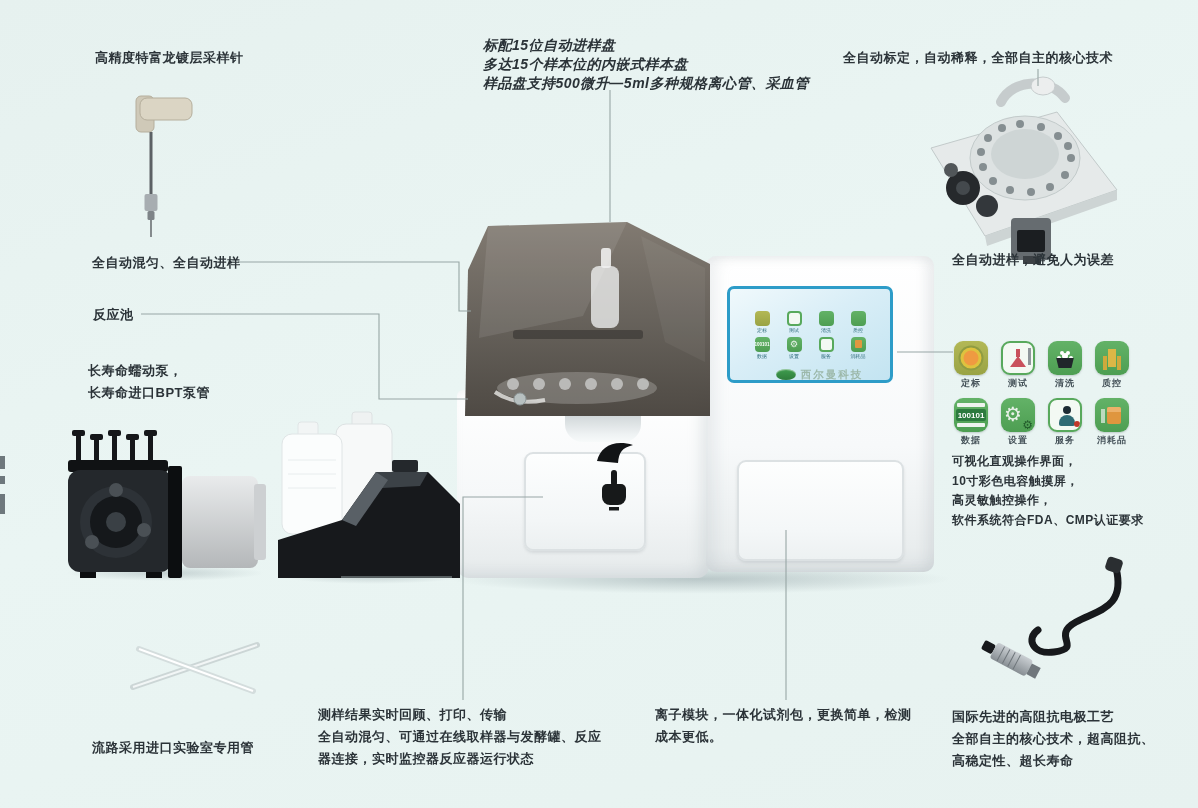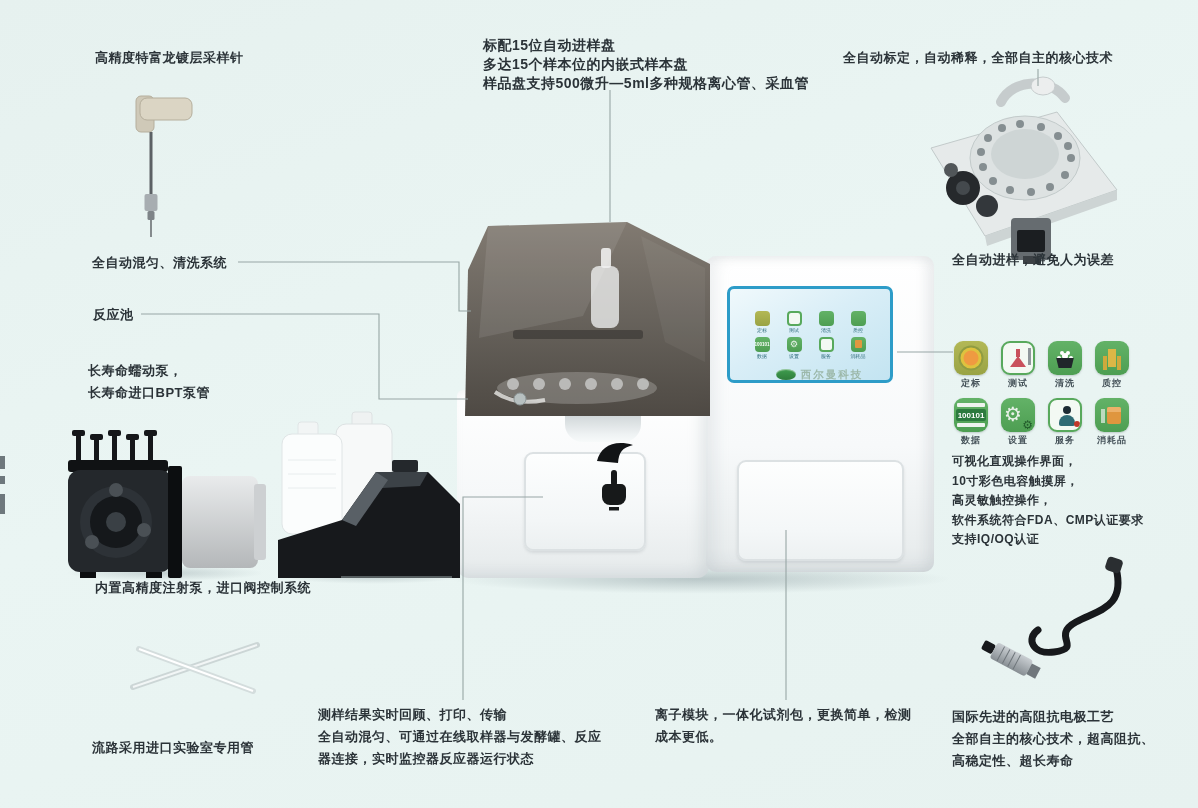--- a/index.html
+++ b/index.html
@@ -5,21 +5,21 @@
   html,body{margin:0;padding:0;background:#dfe9e8;}
   .canvas{
     position:relative;width:1198px;height:808px;overflow:hidden;
     background:linear-gradient(160deg,#e6f1ef 0%,#eaf5f3 45%,#e7f2f0 100%);
     font-family:"Liberation Sans","DejaVu Sans",sans-serif;
   }
   .abs{position:absolute;}
   
   .callout{position:absolute;color:#2b3338;font-size:13px;line-height:22px;
     font-weight:600;letter-spacing:.5px;z-index:6;white-space:nowrap;}
-  .callout.small{font-size:14px;line-height:19px;}
+  .callout.small{font-size:14px;line-height:19px;font-style:italic;}
   .callout.ui{font-size:12px;line-height:19.5px;}
   
   svg.lines{position:absolute;left:0;top:0;z-index:5;pointer-events:none;}
   svg.lines *{vector-effect:non-scaling-stroke;}
   
   .mod-left{position:absolute;left:457px;top:390px;width:252px;height:188px;z-index:2;
     background:linear-gradient(180deg,#ffffff 0%,#f6f8f9 55%,#e9edee 90%,#dfe4e6 100%);
     border-radius:6px 6px 12px 12px;box-shadow:inset -8px 0 14px rgba(160,172,176,.25);}
   .mod-right{position:absolute;left:706px;top:256px;width:228px;height:316px;z-index:2;
     background:linear-gradient(180deg,#ffffff 0%,#f7f9fa 60%,#e9edee 92%,#dee3e5 100%);
@@ -395,47 +395,43 @@
     <div>标配15位自动进样盘</div>
     <div>多达15个样本位的内嵌式样本盘</div>
     <div>样品盘支持500微升—5ml多种规格离心管、采血管</div>
   </div>
 
   <div class="callout" style="left:843px;top:47px">
     <div>全自动标定，自动稀释，全部自主的核心技术</div>
   </div>
 
   <div class="callout" style="left:92px;top:252px">
-    <div>全自动混匀、清洗系统</div>
+    <div>全自动混匀、全自动进样</div>
   </div>
 
   <div class="callout" style="left:93px;top:304px">
     <div>反应池</div>
   </div>
 
   <div class="callout" style="left:88px;top:360px">
     <div>长寿命蠕动泵，</div>
     <div>长寿命进口BPT泵管</div>
   </div>
 
   <div class="callout" style="left:952px;top:249px">
     <div>全自动进样，避免人为误差</div>
   </div>
 
   <div class="callout ui" style="left:952px;top:452px">
     <div>可视化直观操作界面，</div>
     <div>10寸彩色电容触摸屏，</div>
     <div>高灵敏触控操作，</div>
     <div>软件系统符合FDA、CMP认证要求</div>
-    <div>支持IQ/OQ认证</div>
-  </div>
-
-  <div class="callout" style="left:95px;top:577px">
-    <div>内置高精度注射泵，进口阀控制系统</div>
-  </div>
+  </div>
+
 
   <div class="callout" style="left:92px;top:737px">
     <div>流路采用进口实验室专用管</div>
   </div>
 
   <div class="callout" style="left:318px;top:704px">
     <div>测样结果实时回顾、打印、传输</div>
     <div>全自动混匀、可通过在线取样器与发酵罐、反应</div>
     <div>器连接，实时监控器反应器运行状态</div>
   </div>

